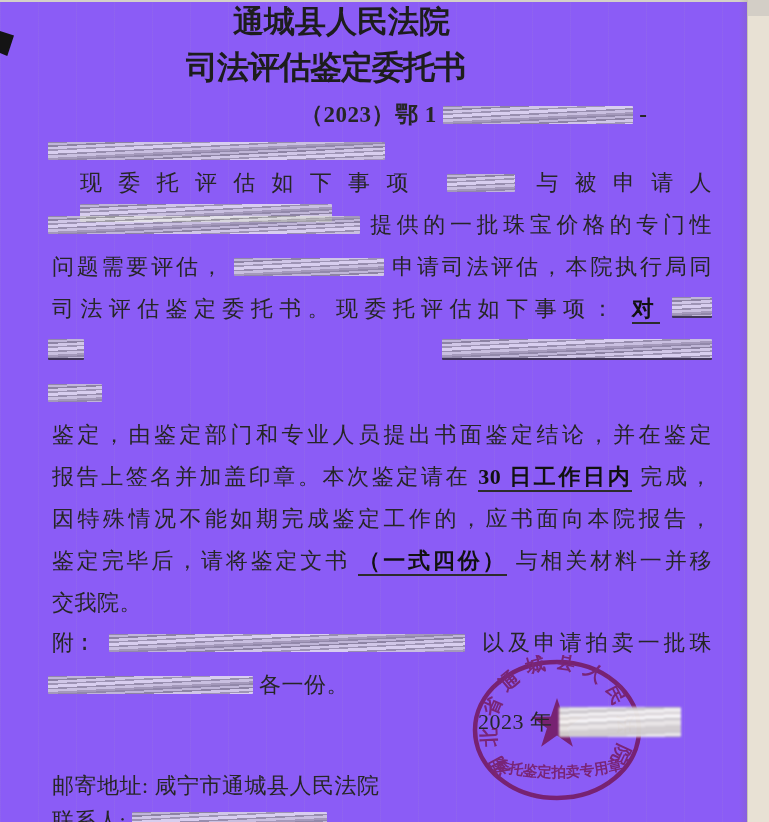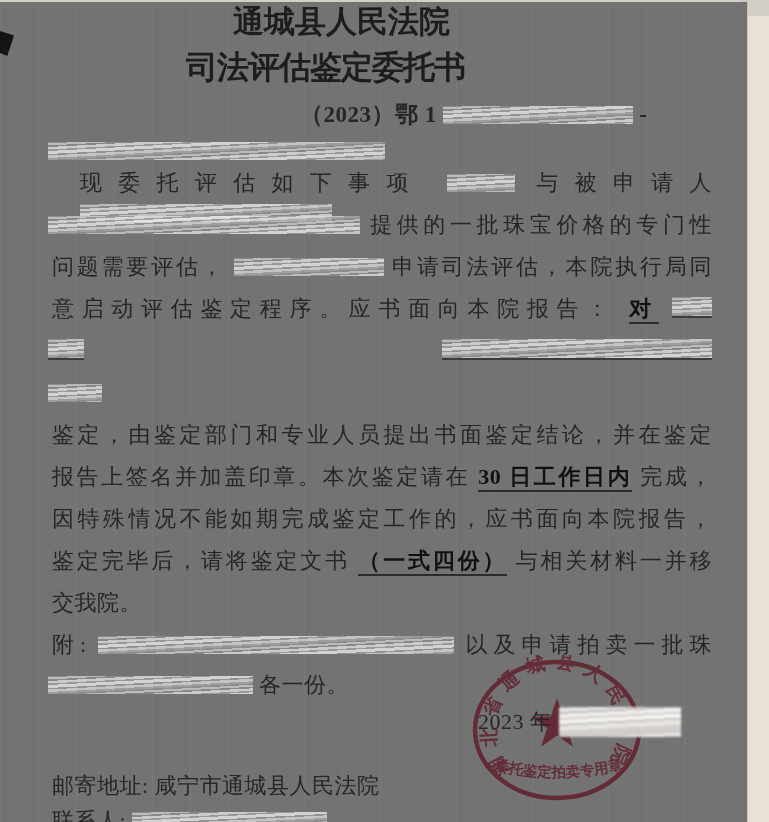--- a/index.html
+++ b/index.html
@@ -1,18 +1,18 @@
 <!DOCTYPE html>
 <html><head>
 <meta charset="utf-8">
 <style>
   html,body { margin:0; padding:0; background:#ffffff; }
   .stage {
     position:relative; width:769px; height:822px; overflow:hidden;
-    background:#737373;
+    background:#8b5cf6;
     font-family:"Liberation Serif","DejaVu Serif",serif;
     color:#262626;
   }
   
   .stage::before {
     content:""; position:absolute; inset:0; pointer-events:none;
     background:repeating-linear-gradient(90deg, rgba(190,185,170,0.07) 0 1px, transparent 1px 38px);
   }
   .top-hairline { position:absolute; left:0; top:0; width:748px; height:2px; background:#d4d0c8; }
   .edge-strip { position:absolute; right:0; top:0; width:21px; height:822px; background:#e8e1d4; border-left:1px solid #cac3b5; z-index:6; }
@@ -59,29 +59,29 @@
 
   <div id="title1" class="title">通城县人民法院</div>
   <div id="title2" class="title">司法评估鉴定委托书</div>
 
   <div id="doc-lines">
       <div class="line nw" style="left: 300px; top: 100px; width: 370px; font-size: 23px; font-weight: bold;"><span class="seg">（2023）鄂 1</span> <span class="redact" style="width: 190px;"></span> <span class="seg">-</span></div>
       <div class="line nw" style="left: 48px; top: 136px;"><span class="redact" style="width: 337px;"></span></div>
       <div class="line j" style="left: 80px; top: 168px; width: 632px;"><span class="seg">现委托评估如下事项</span> <span class="redact" style="width: 68px;"></span> <span class="seg">与被申请人</span> <span class="redact" style="width: 252px;"></span></div>
       <div class="line j" style="left: 48px; top: 210px; width: 664px;"><span class="redact" style="width: 312px;"></span> <span class="seg">提供的一批珠宝价格的专门性</span></div>
       <div class="line j" style="left: 52px; top: 252px; width: 660px;"><span class="seg">问题需要评估，</span> <span class="redact" style="width: 150px;"></span> <span class="seg">申请司法评估，本院执行局同</span></div>
-      <div class="line j" style="left: 52px; top: 294px; width: 660px;"><span class="seg">意启动评估鉴定程序。应书面向本院报告：</span> <span class="seg b u">对</span> <span class="redact u" style="width: 40px;"></span></div>
+      <div class="line j" style="left: 52px; top: 294px; width: 660px;"><span class="seg">司法评估鉴定委托书。现委托评估如下事项：</span> <span class="seg b u">对</span> <span class="redact u" style="width: 40px;"></span></div>
       <div class="line j" style="left: 48px; top: 336px; width: 664px;"><span class="redact u" style="width: 36px;"></span>  <span class="redact u" style="width: 270px;"></span></div>
       <div class="line j" style="left: 48px; top: 378px; width: 664px;"><span class="redact" style="width: 54px;"></span> </div>
       <div class="line j" style="left: 52px; top: 420px; width: 660px;"><span class="seg">鉴定，由鉴定部门和专业人员提出书面鉴定结论，并在鉴定</span></div>
       <div class="line j" style="left: 52px; top: 462px; width: 660px;"><span class="seg">报告上签名并加盖印章。本次鉴定请在</span> <span class="seg b u">30 日工作日内</span> <span class="seg">完成，</span></div>
       <div class="line j" style="left: 52px; top: 504px; width: 660px;"><span class="seg">因特殊情况不能如期完成鉴定工作的，应书面向本院报告，</span></div>
       <div class="line j" style="left: 52px; top: 546px; width: 660px;"><span class="seg">鉴定完毕后，请将鉴定文书</span> <span class="seg b u">（一式四份）</span> <span class="seg">与相关材料一并移</span></div>
       <div class="line nw" style="left: 52px; top: 588px;"><span class="seg">交我院。</span></div>
-      <div class="line j" style="left: 52px; top: 630px; width: 660px;"><span class="seg">附:</span> <span class="redact" style="width: 356px;"></span> <span class="seg">以及申请拍卖一批珠</span></div>
+      <div class="line j" style="left: 52px; top: 630px; width: 660px; font-family: Liberation Mono, monospace;"><span class="seg">附:</span> <span class="redact" style="width: 356px;"></span> <span class="seg">以及申请拍卖一批珠</span></div>
       <div class="line nw" style="left: 48px; top: 670px;"><span class="redact" style="width: 205px;"></span> <span class="seg">各一份。</span></div>
       <div class="line nw" style="left: 478px; top: 707px; z-index: 5;"><span class="seg">2023 年</span> <span class="redact light" style="width: 122px;"></span></div>
       <div class="line nw" style="left: 52px; top: 771px;"><span class="seg">邮寄地址: 咸宁市通城县人民法院</span></div>
       <div class="line nw" style="left: 52px; top: 806px;"><span class="seg">联系人:</span> <span class="redact" style="width: 195px;"></span></div>
     </div>
 
   <svg id="seal" width="190" height="160" viewBox="0 0 190 160">
     <defs>
       <path id="arcTop" d="M 51.2 118.8 A 62 62 0 1 1 138.8 118.8" fill="none"></path>
       <path id="arcBottom" d="M 30 114 Q 95 130 160 114" fill="none"></path>

